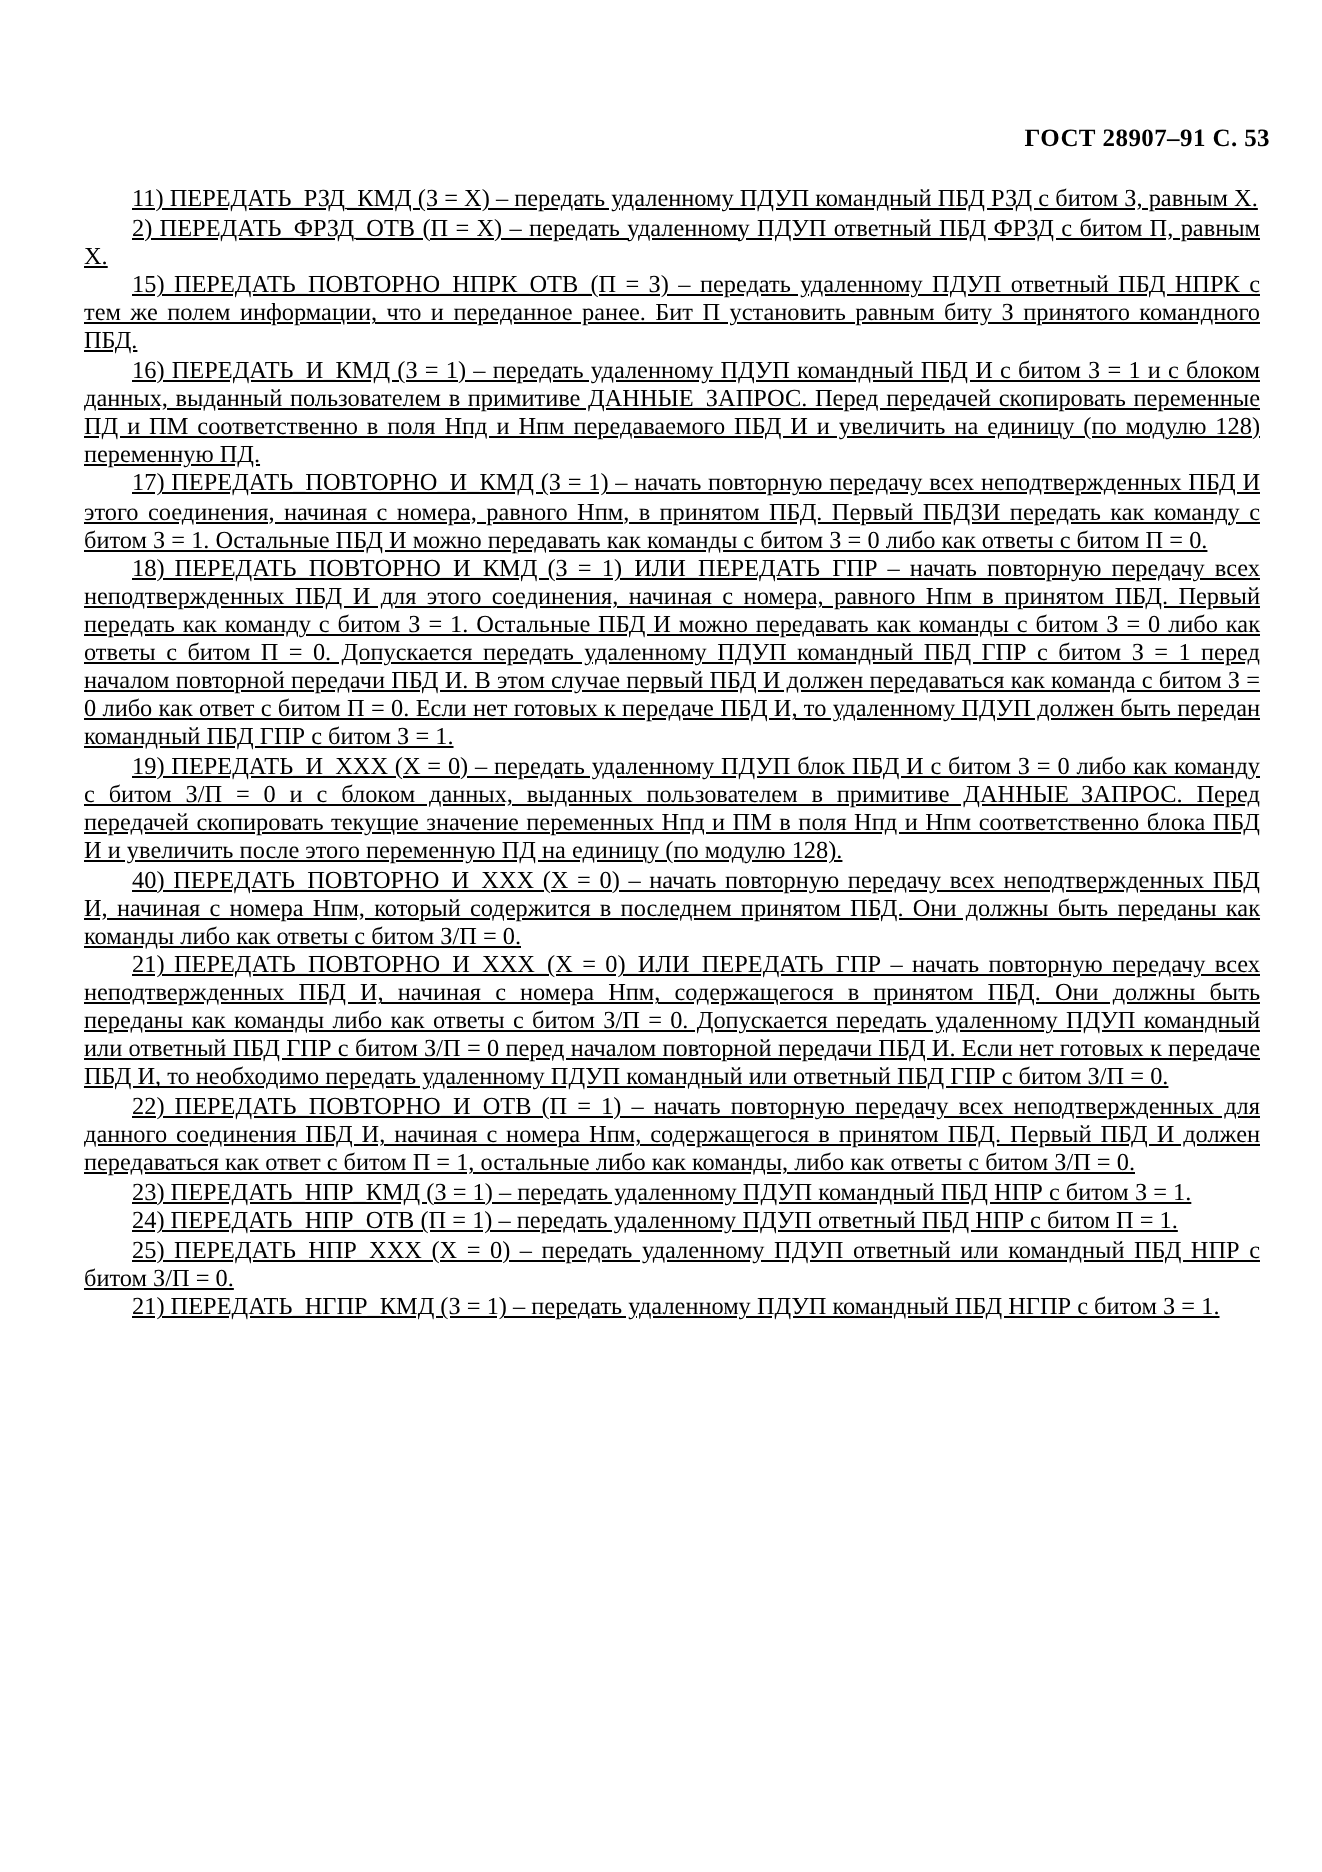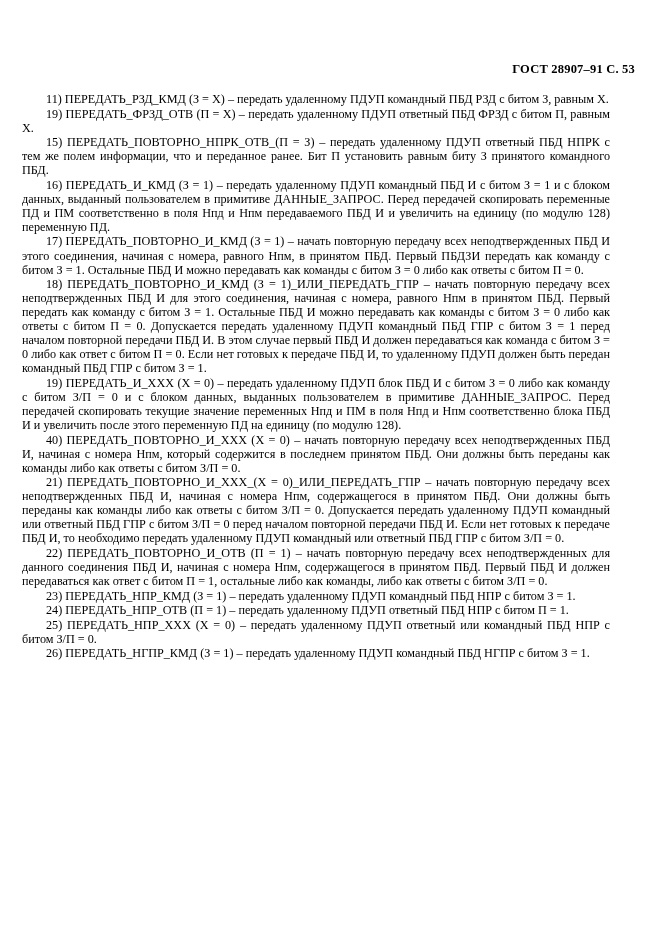--- a/index.html
+++ b/index.html
@@ -28,50 +28,51 @@
     top: 62px;
     right: 26px;
     font-family: "Liberation Serif", serif;
     font-size: 12.5px;
     font-weight: bold;
     letter-spacing: 0.2px;
     white-space: nowrap;
   }
   .content {
     position: absolute;
-    left: 22px;
+    left: 42px;
     top: 92px;
     width: 588px;
+    text-decoration: underline;
   }
   p.para {
     margin: 0 0 0.5px 0;
     font-size: 12.2px;
     line-height: 14.05px;
     text-align: justify;
     text-indent: 24px;
     hyphens: manual;
   }
 </style>
 </head>
 <body>
 
 <div class="page">
 
   <div class="header">ГОСТ 28907–91 С. 53</div>
 
   <div class="content">
     <p class="para">11)  ПЕРЕДАТЬ_РЗД_КМД (З = Х) – передать удаленному ПДУП командный ПБД РЗД с битом З, равным Х.</p>
-    <p class="para">19)  ПЕРЕДАТЬ_ФРЗД_ОТВ (П = Х) – передать удаленному ПДУП ответный ПБД ФРЗД с битом П, равным Х.</p>
+    <p class="para">2)  ПЕРЕДАТЬ_ФРЗД_ОТВ (П = Х) – передать удаленному ПДУП ответный ПБД ФРЗД с битом П, равным Х.</p>
     <p class="para">15)  ПЕРЕДАТЬ_ПОВТОРНО_НПРК_ОТВ_(П = З) – передать удаленному ПДУП ответный ПБД НПРК с тем же полем информации, что и переданное ранее. Бит П установить равным биту З принятого командного ПБД.</p>
     <p class="para">16)  ПЕРЕДАТЬ_И_КМД (З = 1) – передать удаленному ПДУП командный ПБД И с битом З = 1 и с блоком данных, выданный пользователем в примитиве ДАННЫЕ_ЗАПРОС. Перед передачей скопировать переменные ПД и ПМ соответственно в поля Нпд и Нпм передаваемого ПБД И и увеличить на единицу (по модулю 128) переменную ПД.</p>
     <p class="para">17)  ПЕРЕДАТЬ_ПОВТОРНО_И_КМД (З = 1) – начать повторную передачу всех неподтвержденных ПБД И этого соединения, начиная с номера, равного Нпм, в принятом ПБД. Первый ПБДЗИ передать как команду с битом З = 1. Остальные ПБД И можно передавать как команды с битом З = 0 либо как ответы с битом П = 0.</p>
     <p class="para">18)  ПЕРЕДАТЬ_ПОВТОРНО_И_КМД  (З = 1)_ИЛИ_ПЕРЕДАТЬ_ГПР – начать повторную передачу всех неподтвержденных ПБД И для этого соединения, начиная с номера, равного Нпм в принятом ПБД. Первый передать как команду с битом З = 1. Остальные ПБД И можно передавать как команды с битом З = 0 либо как ответы с битом П = 0. Допускается передать удаленному ПДУП командный ПБД ГПР с битом З = 1 перед началом повторной передачи ПБД И. В этом случае первый ПБД И должен передаваться как команда с битом З = 0 либо как ответ с битом П = 0. Если нет готовых к передаче ПБД И, то удаленному ПДУП должен быть передан командный ПБД ГПР с битом З = 1.</p>
     <p class="para">19)  ПЕРЕДАТЬ_И_ХХХ (Х = 0) – передать удаленному ПДУП блок ПБД И с битом З = 0 либо как команду с битом З/П = 0 и с блоком данных, выданных пользователем в примитиве ДАННЫЕ_ЗАПРОС. Перед передачей скопировать текущие значение переменных Нпд и ПМ в поля Нпд и Нпм соответственно блока ПБД И и увеличить после этого переменную ПД на единицу (по модулю 128).</p>
     <p class="para">40)  ПЕРЕДАТЬ_ПОВТОРНО_И_ХХХ (Х = 0) – начать повторную передачу всех неподтвержденных ПБД И, начиная с номера Нпм, который содержится в последнем принятом ПБД. Они должны быть переданы как команды либо как ответы с битом З/П = 0.</p>
     <p class="para">21)  ПЕРЕДАТЬ_ПОВТОРНО_И_ХХХ_(Х = 0)_ИЛИ_ПЕРЕДАТЬ_ГПР – начать повторную передачу всех неподтвержденных ПБД И, начиная с номера Нпм, содержащегося в принятом ПБД. Они  должны быть переданы как команды либо как ответы с битом З/П = 0. Допускается передать удаленному ПДУП командный или ответный ПБД ГПР с битом З/П = 0 перед началом повторной передачи ПБД И. Если нет готовых к передаче ПБД И, то необходимо передать удаленному ПДУП командный или ответный ПБД ГПР с битом З/П = 0.</p>
     <p class="para">22)  ПЕРЕДАТЬ_ПОВТОРНО_И_ОТВ (П = 1) – начать повторную передачу всех неподтвержденных для данного соединения ПБД И, начиная с номера Нпм, содержащегося в принятом ПБД. Первый ПБД И должен передаваться как ответ с битом П = 1, остальные либо как команды, либо как ответы с битом З/П = 0.</p>
     <p class="para">23)  ПЕРЕДАТЬ_НПР_КМД (З = 1) – передать удаленному ПДУП командный ПБД НПР с битом З = 1.</p>
     <p class="para">24)  ПЕРЕДАТЬ_НПР_ОТВ  (П = 1) – передать удаленному  ПДУП  ответный  ПБД  НПР с битом П = 1.</p>
     <p class="para">25)  ПЕРЕДАТЬ_НПР_ХХХ (Х = 0) – передать удаленному ПДУП ответный или командный ПБД НПР с битом З/П = 0.</p>
-    <p class="para">26)  ПЕРЕДАТЬ_НГПР_КМД  (З = 1) – передать  удаленному  ПДУП  командный  ПБД НГПР с битом З = 1.</p>
+    <p class="para">21)  ПЕРЕДАТЬ_НГПР_КМД  (З = 1) – передать  удаленному  ПДУП  командный  ПБД НГПР с битом З = 1.</p>
   </div>
 
 </div>
 
 </body></html>

